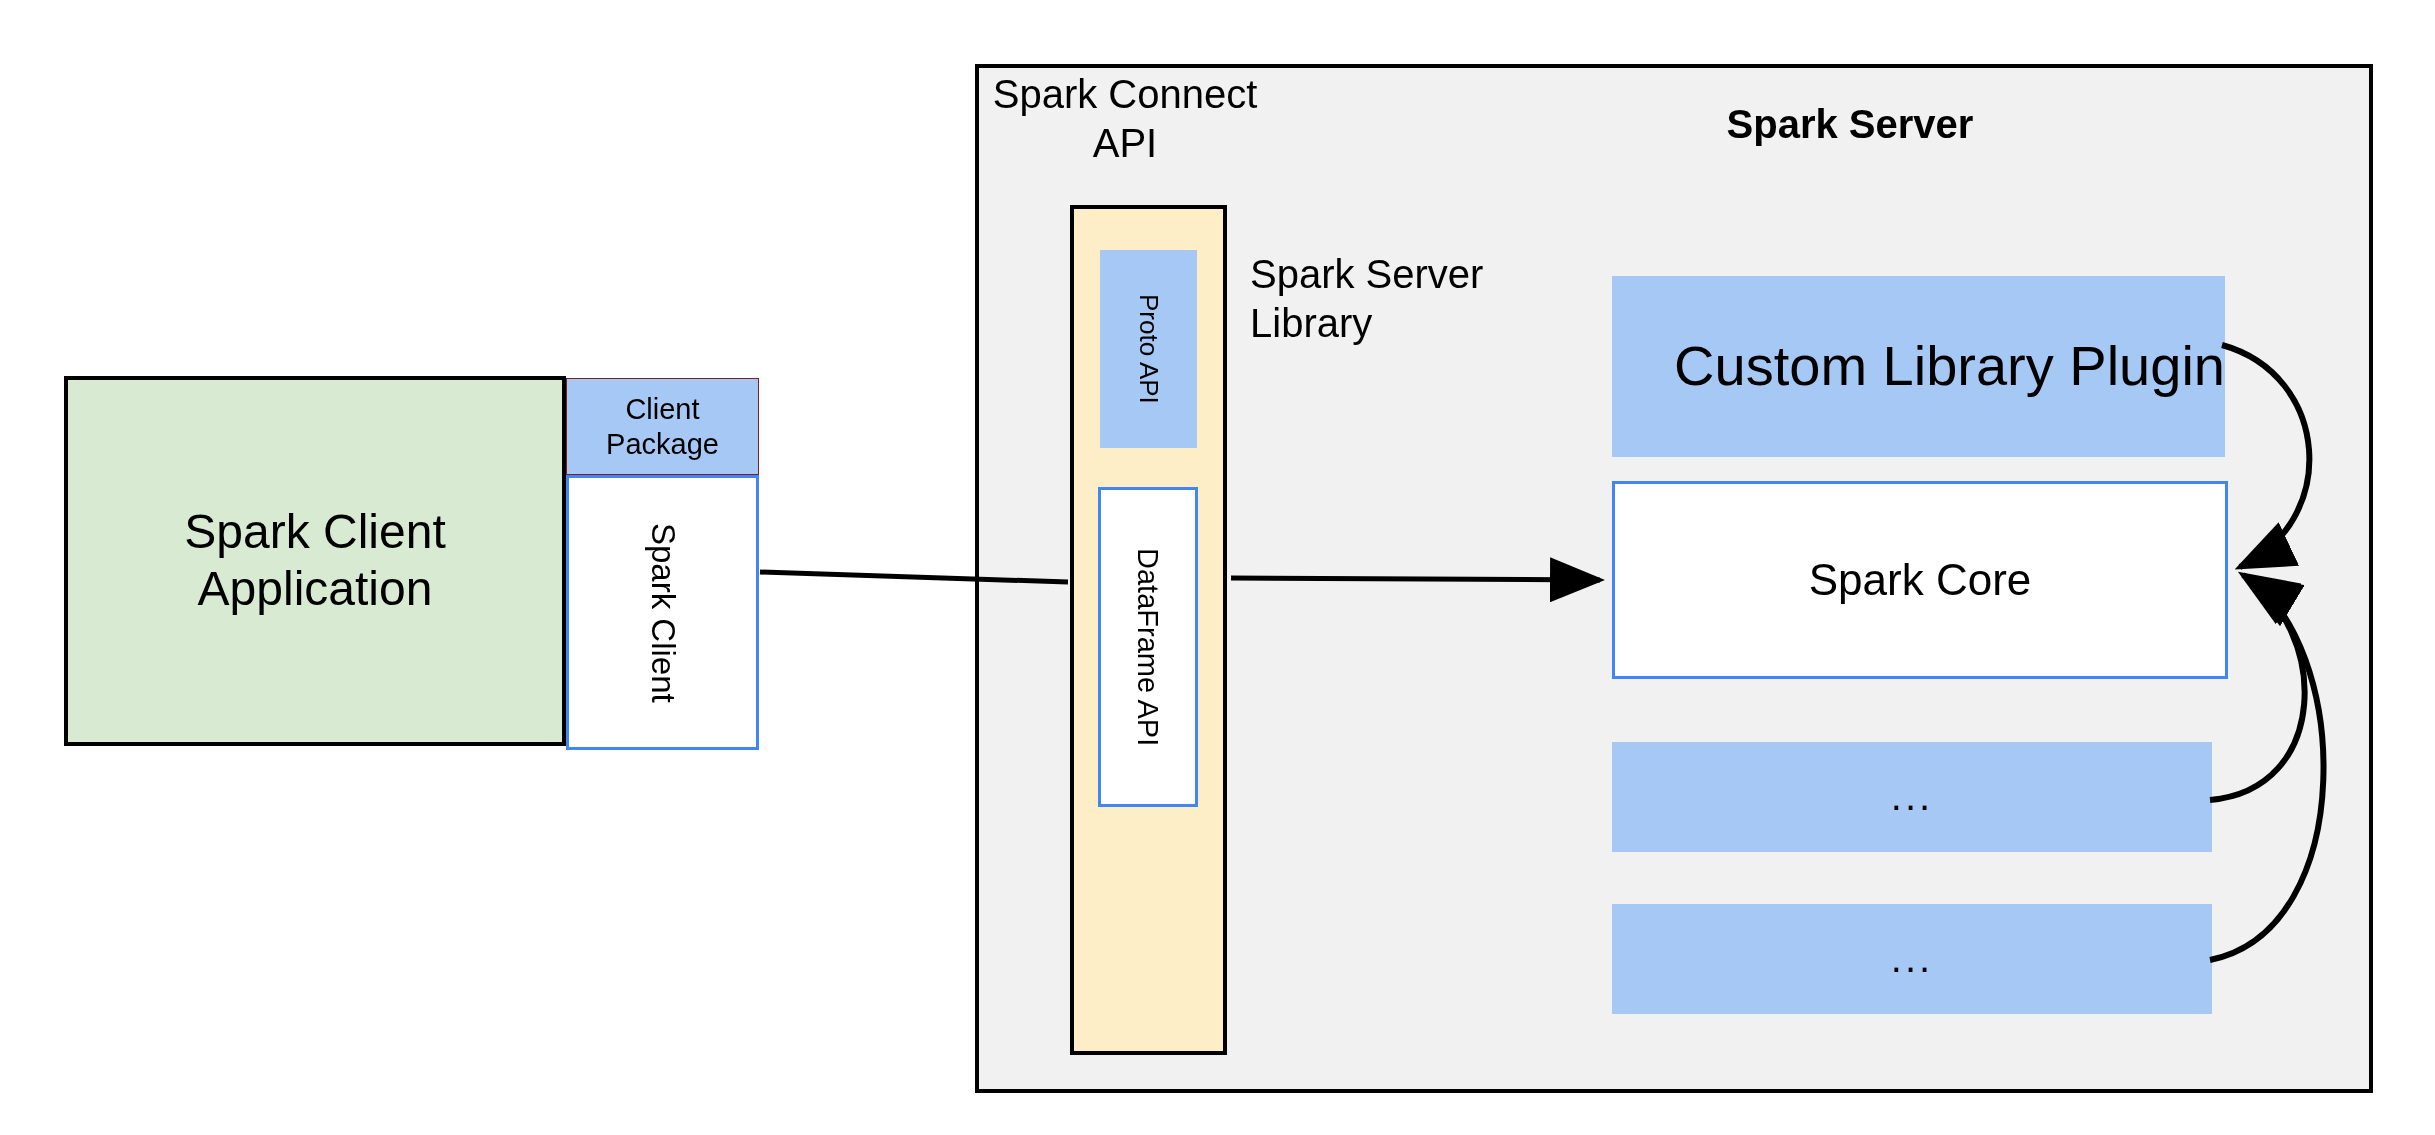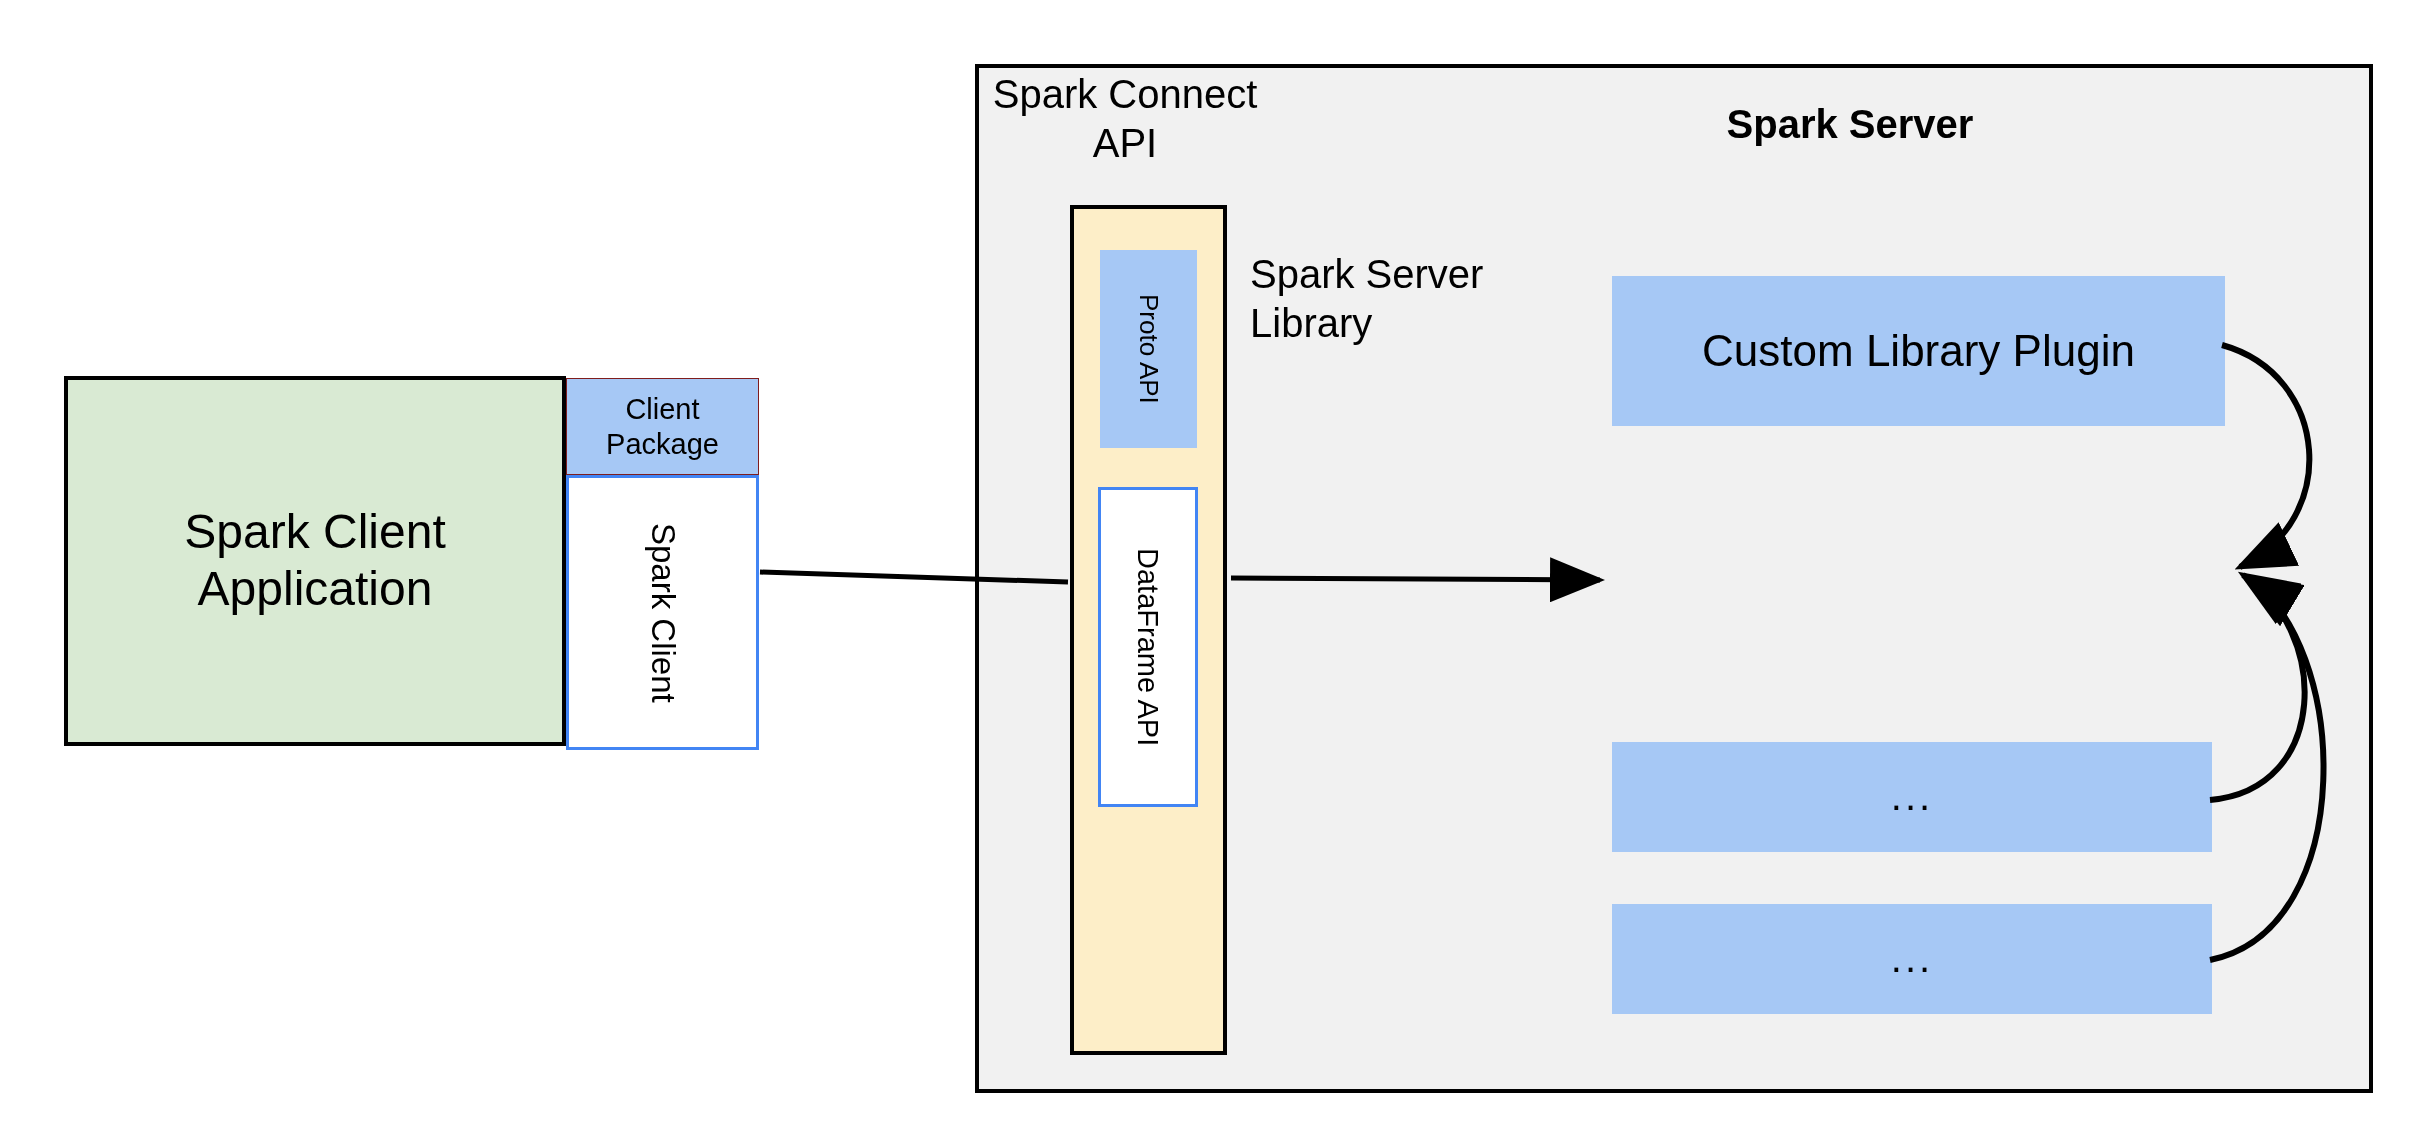--- a/index.html
+++ b/index.html
@@ -131,24 +131,25 @@
     background: #ffffff;
     border: 3px solid #4285f4;
     font-size: 29px;
   }
 
   
   #custom-library-plugin-box {
     left: 1612px;
     top: 276px;
     width: 613px;
-    height: 150px;
-    background: #a6c8f5;
-    border: none;
-    font-size: 44px;
+    height: 181px;
+    background: #a6c8f5;
+    border: none;
+    font-size: 56px;
+    justify-content: flex-end;
   }
   #spark-core-box {
     left: 1612px;
     top: 481px;
     width: 616px;
     height: 198px;
     background: #ffffff;
     border: 3px solid #4285f4;
     font-size: 44px;
   }
@@ -205,20 +206,23 @@
   </div>
 
   <div class="box" id="dataframe-api-box">
     <span class="vertical-text">DataFrame API</span>
   </div>
 
   <div class="box" id="custom-library-plugin-box">
     <span>Custom Library Plugin</span>
   </div>
 
+  <div class="box" id="spark-core-box">
+    <span>Spark Core</span>
+  </div>
 
   <div class="box" id="ellipsis-box-1">
     <span>...</span>
   </div>
 
   <div class="box" id="ellipsis-box-2">
     <span>...</span>
   </div>
 
   <div class="box" id="client-app-box">

